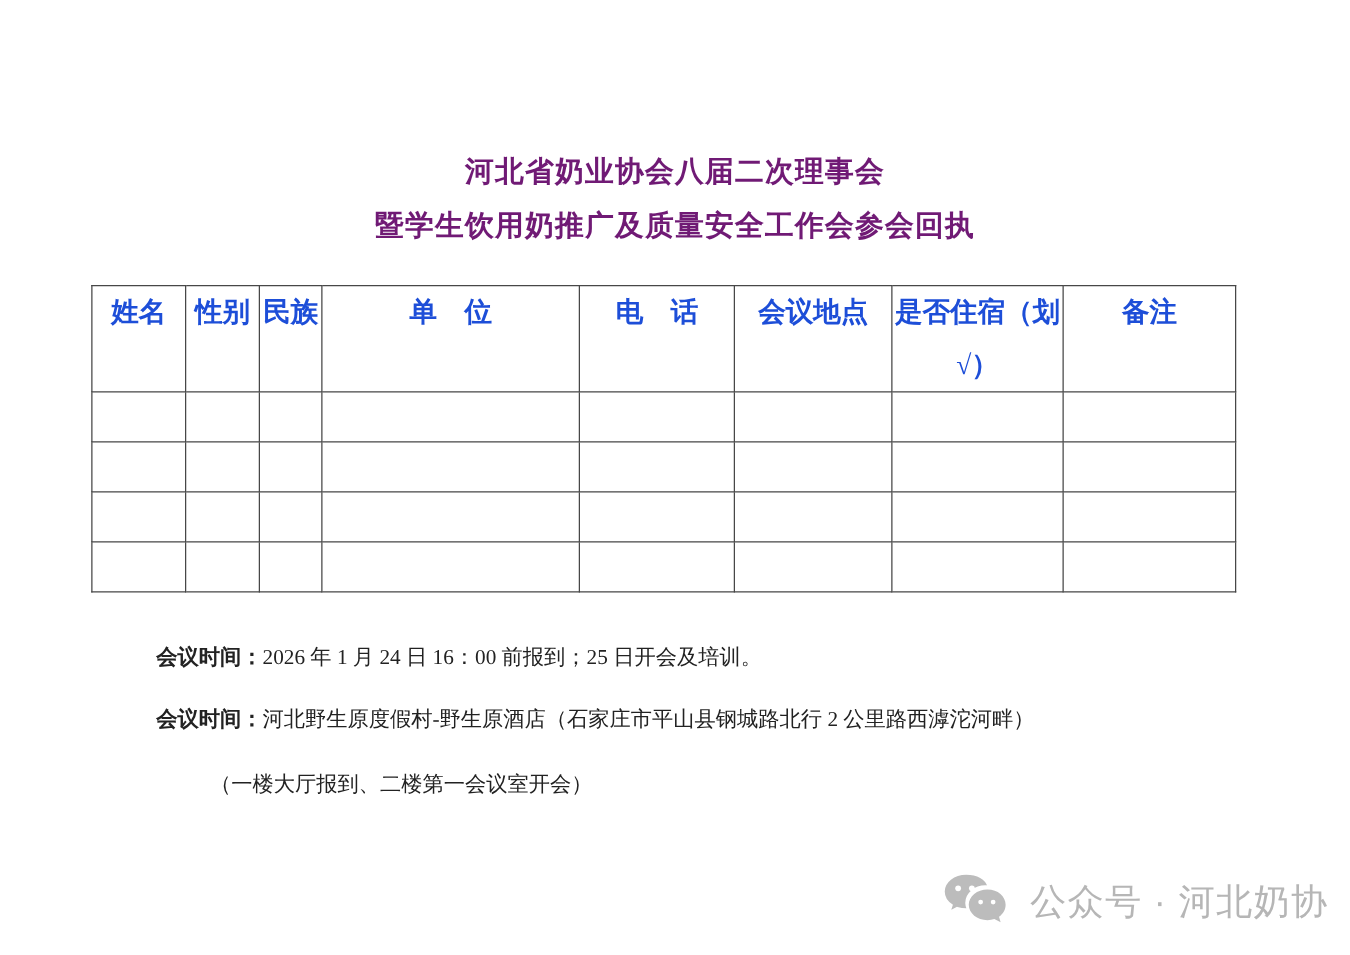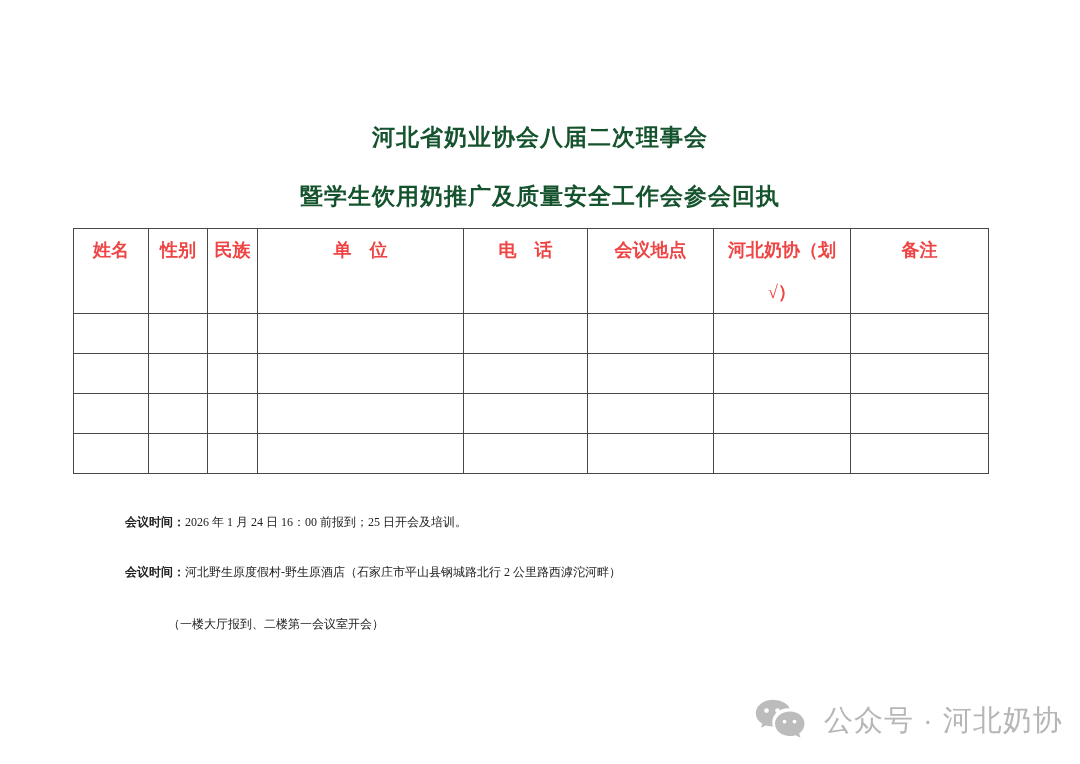--- a/index.html
+++ b/index.html
@@ -17,54 +17,54 @@
     overflow: hidden;
   }
   .doc-title {
     position: absolute;
     left: 0;
     width: 100%;
     text-align: center;
     font-weight: bold;
     font-size: 23px;
     letter-spacing: 1px;
-    color: #14532d;
+    color: #701a75;
   }
   .doc-title.line1 { top: 122px; }
-  .doc-title.line2 { top: 165px; margin-top: 16px; }
+  .doc-title.line2 { top: 165px; }
 
   table.reg-table {
     position: absolute;
     left: 73px;
     top: 228px;
     width: 915px;
     border-collapse: collapse;
     table-layout: fixed;
   }
   table.reg-table th,
   table.reg-table td {
     border: 1.6px solid #474747;
     padding: 0;
     margin: 0;
   }
   table.reg-table th {
     height: 81px;
     vertical-align: top;
     font-weight: bold;
-    font-size: 18px;
+    font-size: 22px;
     line-height: 42px;
-    color: #ef4444;
+    color: #1d4ed8;
   }
   table.reg-table td {
     height: 39px;
   }
 
   .meeting-line {
     position: absolute;
-    font-size: 12px;
+    font-size: 17px;
     white-space: nowrap;
     color: #222;
   }
   .meeting-line .label { font-weight: bold; }
   .line-time     { left: 125px; top: 514px; }
   .line-location { left: 125px; top: 564px; }
   .line-note     { left: 168px; top: 600px; margin-top: 16px; }
 
   .footer {
     position: absolute;
@@ -103,21 +103,21 @@
     </colgroup>
     <thead>
       <tr>
         <th>姓名</th>
         <th>性别</th>
         <th>民族</th>
         <th>单　位</th>
         <th>电　话</th>
         <th>会议地点</th>
         <th>
-          <div>河北奶协（划</div>
+          <div>是否住宿（划</div>
           <div>√）</div>
         </th>
         <th>备注</th>
       </tr>
     </thead>
     <tbody>
         <tr>
           <td></td>
           <td></td>
           <td></td>

